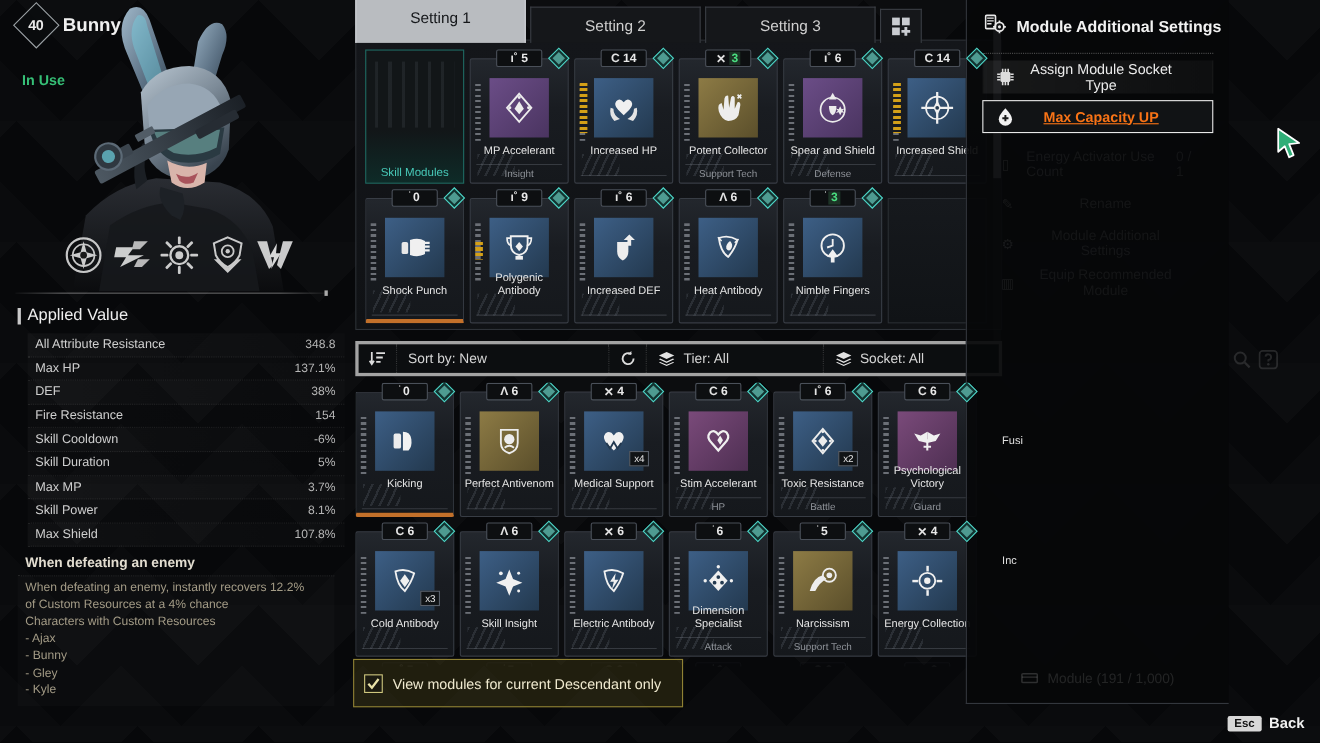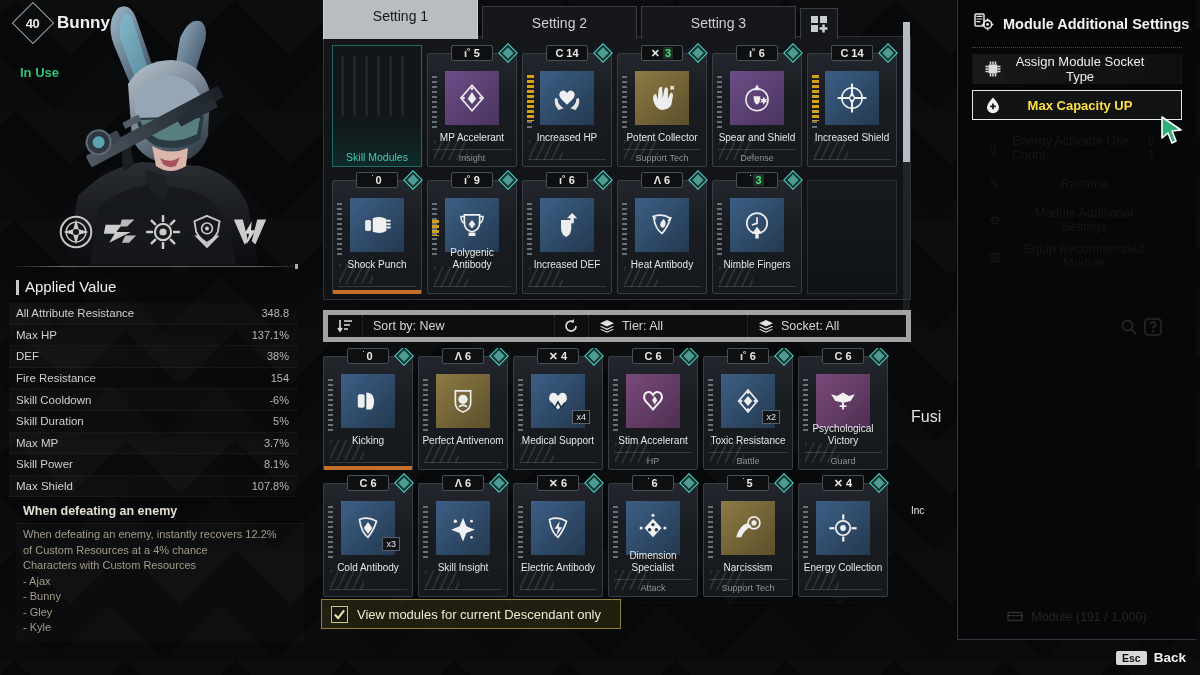--- a/index.html
+++ b/index.html
@@ -53,21 +53,21 @@
   }
   .divider-line::after{ content:""; position:absolute; right:-1px; top:-2px; width:3px; height:5px; background:#aaa;}
 
   .applied-title {
     position: absolute; left: 16px; top: 278px; font-size: 15px; color: #eee; font-weight: 500; padding-left: 9px;
   }
   .applied-title::before {
     content: ""; position: absolute; left: 0; top: 2px; width: 3px; height: 15px; background: #c9c9c9;
   }
 
-  .stat-list { position: absolute; left: 9px; top: 303px; width: 288px; }
+  .stat-list { position: absolute; left: 25px; top: 303px; width: 288px; }
   .stat-row {
     height: 21.6px; display: flex; align-items: center; justify-content: space-between;
     padding: 0 8px 0 7px; font-size: 11.5px; color: #cfcfcf;
     border-bottom: 1px dotted rgba(120,120,120,.20);
     background: linear-gradient(90deg, rgba(255,255,255,.035), rgba(255,255,255,.012));
   }
   .stat-row:nth-child(even){ background: linear-gradient(90deg, rgba(255,255,255,.015), rgba(255,255,255,.004)); }
   .stat-row .sv { color: #b6b6b6; font-size: 11px; }
 
   .effect-block { position: absolute; left: 16px; top: 500px; width: 288px; }
@@ -159,21 +159,21 @@
     background: repeating-linear-gradient(90deg, rgba(150,160,175,.10) 0 3px, transparent 3px 12px);
   }
   .skill-slot .slabel {
     position: absolute; left: 0; right: 0; bottom: 4px; text-align: center;
     font-size: 10.5px; color: #48c9b8;
   }
 
   
   .filter-bar {
     position: absolute; left: 10px; top: 310px; width: 588px; height: 32px;
-    display: flex; align-items: center; background: #0c0e10; border: 5px solid #a3a3a3;
+    display: flex; align-items: center; background: #0c0e10; border: 3px solid #a3a3a3;
   }
   .fb-icon { width: 34px; display: flex; align-items: center; justify-content: center; }
   .fb-cell {
     flex: 1; height: 100%; display: flex; align-items: center; gap: 7px;
     padding-left: 10px; font-size: 12.5px; color: #d5d5d5;
     border-left: 1px dotted rgba(130,130,130,.35);
   }
   .fb-btn { width: 34px; display: flex; align-items: center; justify-content: center; border-left: 1px dotted rgba(130,130,130,.35); height:100%;}
 
   
@@ -183,50 +183,50 @@
   .inv-grid { display: grid; grid-template-columns: repeat(6, 90px); gap: 5px 5px; }
 
   .stack-badge {
     position: absolute; right: 13px; top: 62px; min-width: 17px; height: 14px; padding: 0 3px;
     background: #111416; border: 1px solid #5a616b; font-size: 9px; color: #e4e4e4;
     display: flex; align-items: center; justify-content: center; z-index: 4;
   }
 
   
   .check-bar {
-    position: absolute; left: 8px; top: 599px; width: 300px; height: 30px;
+    position: absolute; left: 8px; top: 599px; width: 300px; height: 44px;
     background: rgba(92,82,28,.30); border: 1px solid #8f8134;
     display: flex; align-items: center; gap: 9px; padding-left: 9px; z-index: 9;
   }
   .chk { width: 17px; height: 17px; border: 1px solid #cfc77e; background: #1b1a10; display:flex; align-items:center; justify-content:center;}
   .chk svg { width: 13px; height: 13px; }
   .check-label { font-size: 13px; color: #efe9cf; }
 
   
   .vscroll { position: absolute; left: 903px; top: 22px; width: 7px; height: 288px; background: rgba(80,85,92,.25); }
   .vscroll i { position: absolute; left: 0; top: 0; width: 7px; height: 140px; background: #b6bcc4; }
 
   
   .right-panel {
-    position: absolute; left: 957px; top: 0; width: 239px; height: 640px;
+    position: absolute; left: 878px; top: 0; width: 239px; height: 640px;
     background: rgba(6,7,9,.93); border-left: 1px solid #33373d; border-bottom: 1px solid #33373d;
   }
   .rp-head { display: flex; align-items: center; gap: 9px; padding: 12px 0 11px 16px; }
   .rp-head .t { font-size: 14.5px; font-weight: bold; color: #f2f2f2; }
   .rp-sep { margin: 0 14px; height: 1px; border-top: 1px dotted rgba(150,150,150,.45); }
 
   .rp-item {
     position: relative; margin: 6px 14px 0; height: 30px; display: flex; align-items: center;
     background: linear-gradient(90deg, rgba(255,255,255,.07), rgba(255,255,255,.03));
     border: 1px solid transparent;
   }
   .rp-item .ic { width: 40px; display: flex; align-items: center; justify-content: center; }
   .rp-item .lb { flex: 1; text-align: center; padding-right: 34px; font-size: 13px; color: #ececec; }
   .rp-item.selected { background: #111315; border: 1.5px solid #e8e8e8; }
-  .rp-item.selected .lb { font-weight: bold; color: #fde047; }
+  .rp-item.selected .lb { font-weight: bold; color: #f97316; text-decoration: underline; }
 
   .rp-dim { margin: 10px 14px 0; }
   .rp-dim-row {
     height: 36px; display: flex; align-items: center; gap: 10px; padding-left: 12px;
     font-size: 12.5px; color: rgba(200,200,200,.075);
   }
   .rp-dim-row .rd-ic { width: 22px; text-align: center; color: rgba(200,200,200,.09); }
   .rp-dim-row .rd-val { margin-left: auto; padding-right: 14px; color: rgba(200,200,200,.07); }
 
   .module-count {
@@ -988,21 +988,21 @@
           </div>
         <div class="card card-faded">
             <div class="cost-tag">
               <span class="sock">✕</span>
               <span class="cnum">8</span>
             </div>
           </div>
       </div>
     </div>
 
-    <div style="position:absolute;left:598px;top:408px;font-size:16px;color:#e0e0e0;z-index:5">Fusi</div>
+    <div style="position:absolute;left:598px;top:396px;font-size:10px;color:#e0e0e0;z-index:5">Fusi</div>
     <div style="position:absolute;left:598px;top:505px;font-size:10px;color:#e0e0e0;z-index:5">Inc</div>
 
     <div class="check-bar">
       <div class="chk">
         <svg viewBox="0 0 14 14">
             <path d="M2 7 L5.5 11 L12 2.5" stroke="#e9e2a8" stroke-width="2.2" fill="none"></path>
           </svg>
       </div>
       <div class="check-label">View modules for current Descendant only</div>
     </div>

